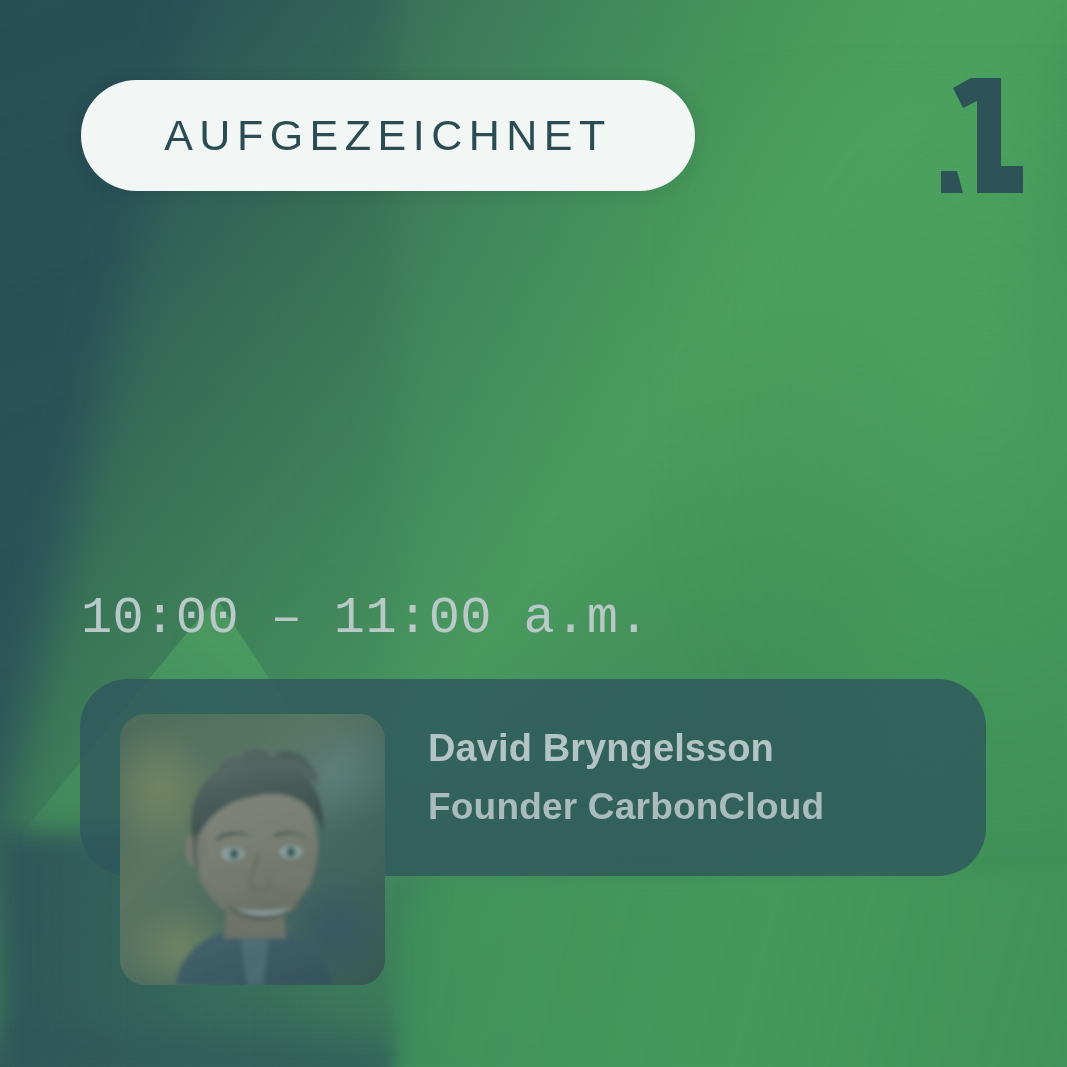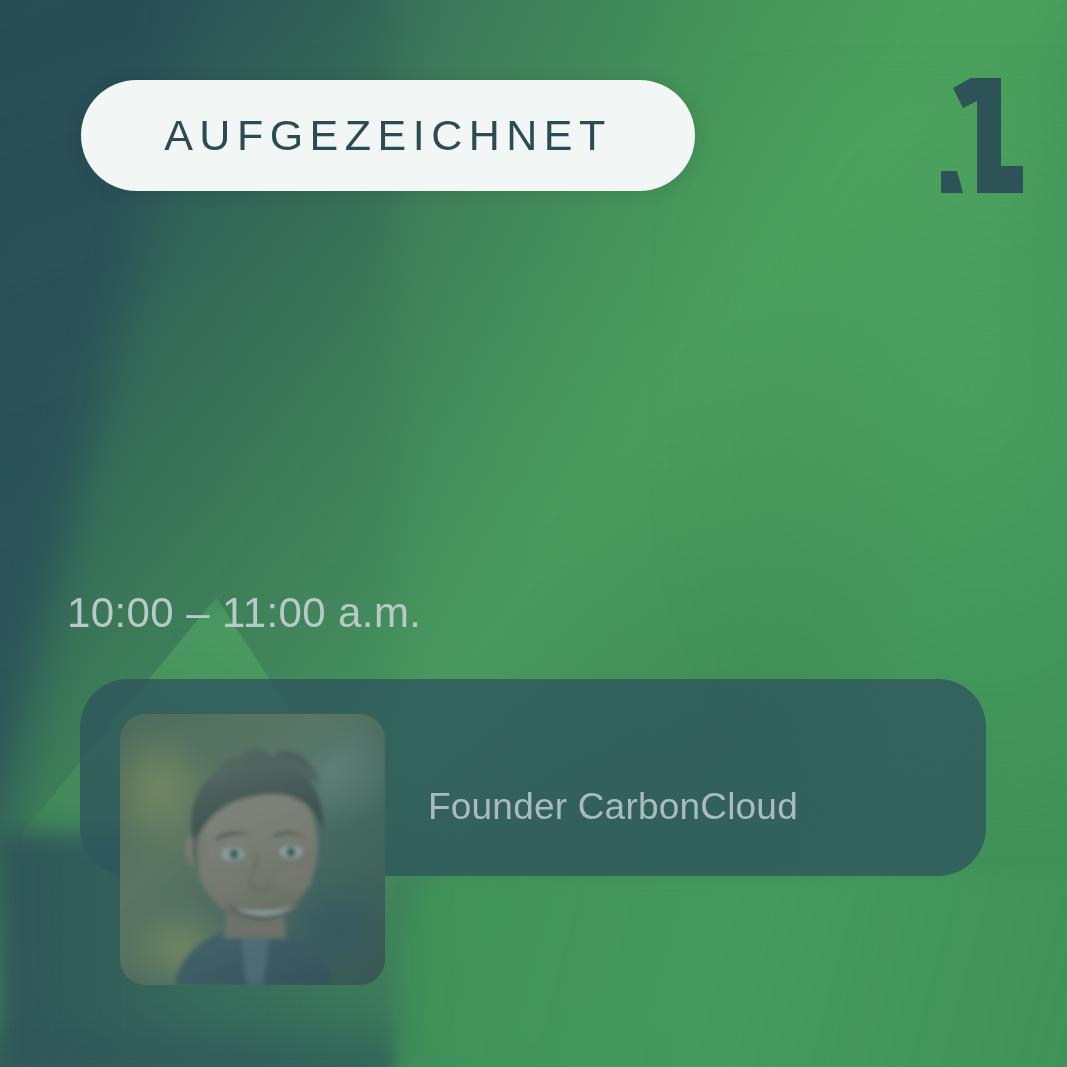--- a/index.html
+++ b/index.html
@@ -176,27 +176,28 @@
     left: 81px;
     top: 519px;
     color: #bccccb;
     font-size: 42px;
     font-weight: bold;
     letter-spacing: 0.2px;
     line-height: 1.2;
   }
   .event-time {
     position: absolute;
-    left: 67px;
+    left: 81px;
     top: 588px;
     color: #b8c9c8;
-    font-size: 42px;
+    font-size: 52px;
     font-weight: 300;
     letter-spacing: 0.4px;
     line-height: 1.2;
+    font-family: Liberation Mono, monospace;
   }
 
   .speaker-card {
     position: absolute;
     left: 80px;
     top: 679px;
     width: 906px;
     height: 197px;
     border-radius: 48px;
     background: rgba(46,86,92,0.80);
@@ -232,21 +233,21 @@
     font-weight: bold;
     letter-spacing: 0.1px;
     line-height: 1.2;
   }
   .speaker-role {
     position: absolute;
     left: 428px;
     top: 785px;
     color: #a9bcbb;
     font-size: 37px;
-    font-weight: 400;
+    font-weight: 700;
     letter-spacing: 0.2px;
     line-height: 1.2;
   }
 </style>
 </head>
 <body>
 
 <div class="poster">
 
   <div class="bg-layer">
@@ -369,17 +370,18 @@
 
           <ellipse cx="108" cy="168" rx="18" ry="13" fill="#c59a80" opacity="0.45"></ellipse>
           <ellipse cx="175" cy="165" rx="18" ry="13" fill="#c59a80" opacity="0.4"></ellipse>
           <path d="M102 206 C116 224 158 225 176 205 C166 224 114 226 102 206 Z" fill="#a8826a" opacity="0.55"></path>
         </g>
         <rect width="265" height="271" fill="#2f6166" opacity="0.30"></rect>
       </svg>
       <div class="photo-tint"></div>
     </div>
 
+    <div class="speaker-name">David Bryngelsson</div>
 
     <div class="speaker-role">Founder CarbonCloud</div>
 
   </div>
 </div>
 
 </body></html>

